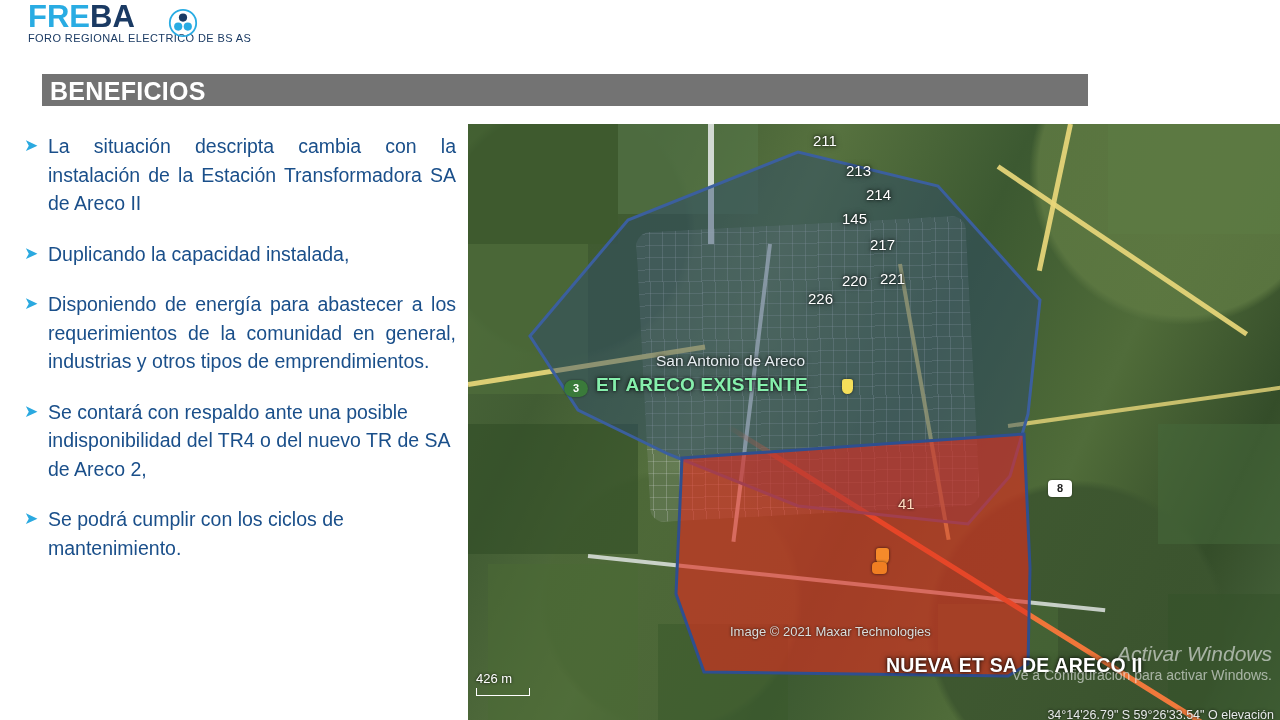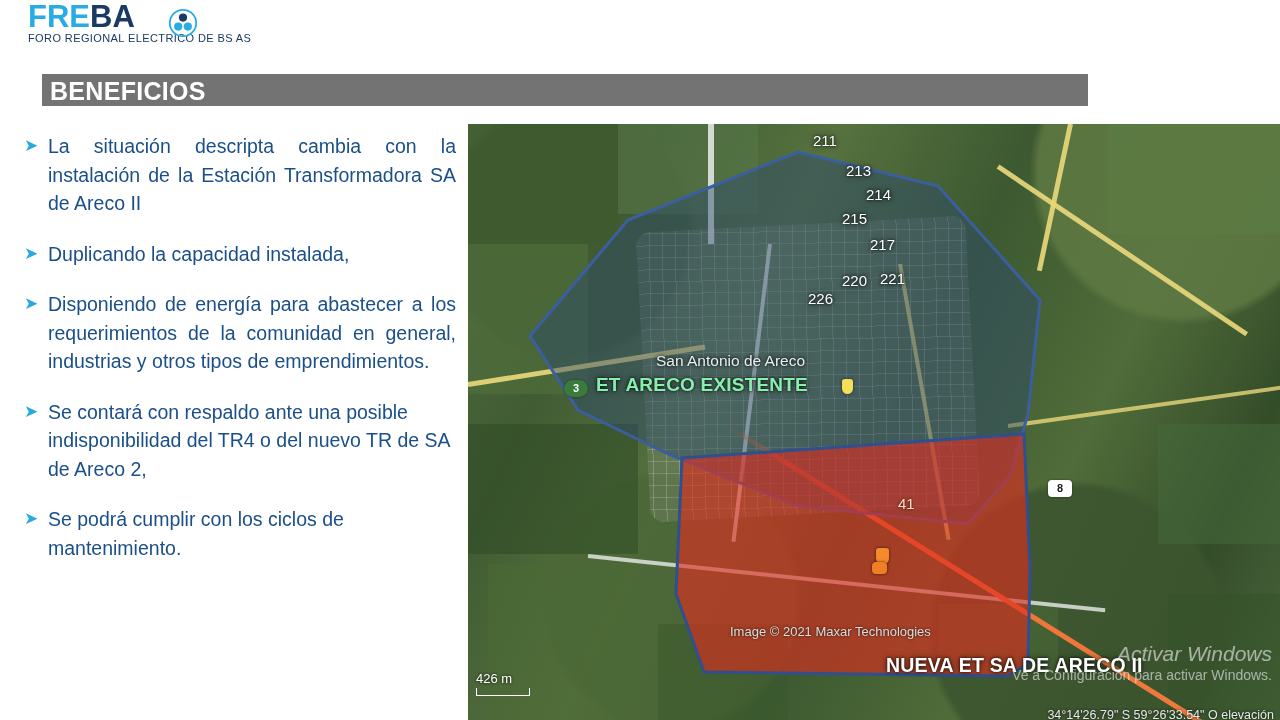--- a/index.html
+++ b/index.html
@@ -400,21 +400,21 @@
   <div class="pin-orange"></div>
   <div class="pin-orange2"></div>
 
   <div class="map-label lbl-town">San Antonio de Areco</div>
   <div class="map-label lbl-et-exist">ET ARECO EXISTENTE</div>
   <div class="map-label lbl-nueva">NUEVA ET SA DE ARECO II</div>
 
   <div class="num" style="left:345px; top:8px;">211</div>
   <div class="num" style="left:378px; top:38px;">213</div>
   <div class="num" style="left:398px; top:62px;">214</div>
-  <div class="num" style="left:374px; top:86px;">215</div>
+  <div class="num" style="left:374px; top:86px;">145</div>
   <div class="num" style="left:402px; top:112px;">217</div>
   <div class="num" style="left:374px; top:148px;">220</div>
   <div class="num" style="left:412px; top:146px;">221</div>
   <div class="num" style="left:340px; top:166px;">226</div>
 
   <div class="shield s8">8</div>
   <div class="shield green s3">3</div>
   <div class="s41">41</div>
 
   <div class="attrib">Image © 2021 Maxar Technologies</div>

